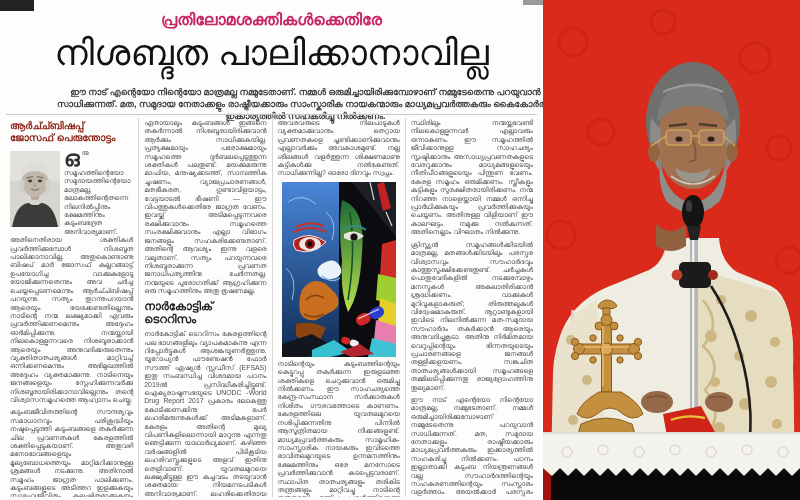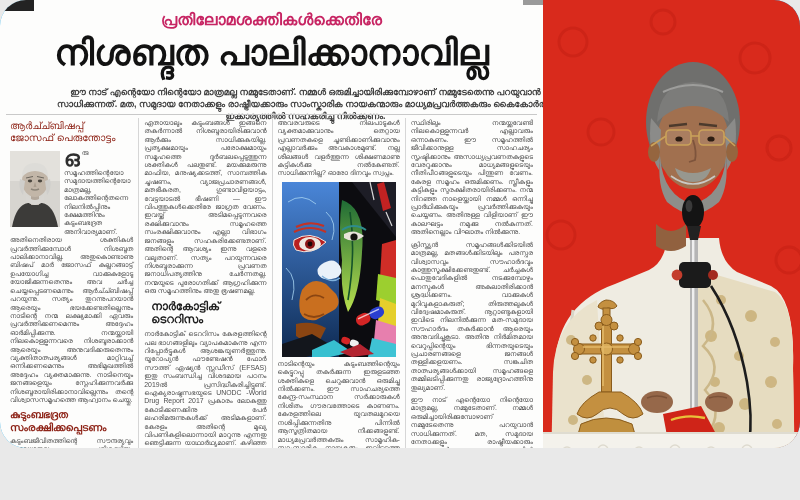--- a/index.html
+++ b/index.html
@@ -1,36 +1,36 @@
 <!DOCTYPE html>
 <html><head>
 <meta charset="utf-8">
 <style>
   html,body{margin:0;padding:0;background:#e9e9e9;}
-  .stage{position:relative;width:800px;height:448px;background:#0ea5e9;overflow:hidden;
-         font-family:"Liberation Sans", sans-serif;border-radius:26px;}
+  .stage{position:relative;width:800px;height:500px;background:#0ea5e9;overflow:hidden;
+         font-family:"Liberation Sans", sans-serif;}
   
   .mark-tl{position:absolute;left:0;top:0;width:34px;height:11px;background:#232323;}
   .mark-tr{position:absolute;left:523px;top:0;width:20px;height:5px;background:#9a9a9a;}
   
   .article{position:absolute;left:0;top:0;width:543px;height:500px;background:#fdfdfc;}
   .kicker{position:absolute;top:11px;left:0;width:543px;text-align:center;
           font-size:16px;font-weight:bold;color:#c72563;letter-spacing:0px;}
   .headline{position:absolute;top:29px;left:0;width:543px;text-align:center;
-            font-size:36px;font-weight:700;color:#121212;line-height:1.35;}
+            font-size:36px;font-weight:400;color:#121212;line-height:1.35;}
   .intro{position:absolute;top:86px;left:20px;width:503px;text-align:center;
          font-size:9px;font-weight:bold;color:#3e3e3e;line-height:1.35;margin-left:34px;}
   .rule{position:absolute;top:114px;left:6px;width:531px;border-top:1px solid #c9c9c9;}
   .cols{position:absolute;top:118px;left:5px;width:533px;height:379px;display:flex;overflow:hidden;}
   .col{width:25%;padding:1px 5px 0 5px;box-sizing:border-box;height:100%;overflow:hidden;}
   .col + .col{border-left:1px solid #d6d6d6;}
   .body{font-size:6.9px;line-height:8.4px;color:#4d4d4d;text-align:justify;margin:0 0 4px 0;}
-  .byline{font-size:10px;font-weight:normal;color:#8e2418;line-height:1.2;margin:1px 0 5px 0;}
+  .byline{font-size:10px;font-weight:bold;color:#8e2418;line-height:1.2;margin:1px 0 5px 0;}
   .subhead{font-size:10.5px;font-weight:bold;color:#8e2418;line-height:1.2;margin:4px 0 3px 0;}
-  .subhead.black{color:#1d1d1d;font-size:11.5px;margin-left:7px;}
+  .subhead.black{color:#1d1d1d;font-size:11.5px;}
   .authorphoto{float:left;width:50px;height:76px;margin:2px 4px 1px 0;}
   .dropcap{float:left;font-size:22px;font-weight:bold;color:#2e2e2e;line-height:20px;margin:0 2px 0 0;}
   .illus{display:block;width:114px;height:175px;margin:2px auto 3px auto;}
   
   .photo{position:absolute;left:543px;top:0;width:257px;height:500px;}
   .photo svg{display:block;}
 </style>
 </head>
 <body>
 
@@ -62,21 +62,20 @@
           <path d="M10,28 q-2,10 3,16 l2,-14Z" fill="#cfcecb"></path>
           <path d="M40,28 q2,10 -3,16 l-2,-14Z" fill="#cfcecb"></path>
           <path d="M16,44 Q25,54 34,44 L34,50 Q25,58 16,50Z" fill="#d8d6d2"></path>
           <ellipse cx="20" cy="30" rx="2.2" ry="1.4" fill="#4a463f"></ellipse>
           <ellipse cx="30" cy="30" rx="2.2" ry="1.4" fill="#4a463f"></ellipse>
           <path d="M16,27 l7,-1.5 M27,25.5 l7,1.5" stroke="#6a655c" stroke-width="1" fill="none"></path>
           <path d="M21,38 Q25,40 29,38" stroke="#8c8579" stroke-width="1.4" fill="none"></path>
           <path d="M25,31 l1.5,5 -3,0Z" fill="#a99d8e"></path>
         </svg>
         <p class="body"><span class="dropcap">ഒ</span><span>രു സമൂഹത്തിന്റെയോ സമുദായത്തിന്റെയോ മാത്രമല്ല, ലോകത്തിന്റെതന്നെ നിലനിൽപ്പിനും ക്ഷേമത്തിനും കുടുംബഭദ്രത അനിവാര്യമാണ്. അതിനെതിരായ ശക്തികൾ പ്രവർത്തിക്കുമ്പോൾ നിശബ്ദത പാലിക്കാനാവില്ല. അതുകൊണ്ടാണു ബിഷപ് മാർ ജോസഫ് കല്ലറങ്ങാട്ട് ഉപയോഗിച്ച വാക്കുകളോടു യോജിക്കുന്നതെന്നും അവ ചർച്ച ചെയ്യപ്പെടണമെന്നും ആർച്ച്ബിഷപ്പ് പറയുന്നു. സത്യം തുറന്നുപറയാൻ ആരെയും ഭയക്കേണ്ടതില്ലെന്നും നാടിന്റെ നന്മ ലക്ഷ്യമാക്കി ഏവരും പ്രവർത്തിക്കണമെന്നും അദ്ദേഹം ഓർമിപ്പിക്കുന്നു. നന്മയ്ക്കായി നിലകൊള്ളുന്നവരെ നിശബ്ദരാക്കാൻ ആരെയും അനുവദിക്കരുതെന്നും വ്യക്തിതാത്പര്യങ്ങൾ മാറ്റിവച്ച് ഒന്നിക്കണമെന്നും അഭിമുഖത്തിൽ അദ്ദേഹം വ്യക്തമാക്കുന്നു. നാടിനെയും ജനങ്ങളെയും സ്നേഹിക്കുന്നവർക്കു നിശബ്ദരായിരിക്കാനാവില്ലെന്നും തന്റെ വിശ്വാസസമൂഹത്തെ ആഹ്വാനം ചെയ്തു.</span></p>
-        <div class="subhead">കുടുംബഭദ്രത സംരക്ഷിക്കപ്പെടണം</div>
         <p class="body">കുടുംബജീവിതത്തിന്റെ സൗന്ദര്യവും സമാധാനവും പരിശുദ്ധിയും നഷ്ടപ്പെടുത്തി കുടുംബങ്ങളെ തകർക്കുന്ന ചില പ്രവണതകൾ കേരളത്തിൽ ശക്തിപ്പെടുകയാണ്. അതുവഴി മനോഭാവങ്ങളെയും മൂല്യബോധത്തെയും മാറ്റിമറിക്കാനുള്ള ശ്രമങ്ങൾ നടക്കുന്നു. അതിനാൽ സമൂഹം ജാഗ്രത പാലിക്കണം. കുടുംബങ്ങളുടെ അടിത്തറ ഇളക്കുകയും സാമൂഹ്യജീവിതം കലുഷിതമാക്കുകയും ചെയ്യുന്ന അധാർമിക ശക്തികളെ ചെറുക്കാൻ മതനേതൃത്വവും ഭരണകൂടവും ഒന്നിച്ചു നിൽക്കണം. മക്കളുടെ ഭാവി സുരക്ഷിതമാക്കേണ്ടതു മാതാപിതാക്കളുടെ കടമയാണ്. കുടുംബങ്ങളിൽ അധിഷ്ഠിതമായ കുടുംബനീതിയാണ് ഏതൊരു സമൂഹത്തിന്റെയും ഭാവി നിർണയിക്കുന്നത്.</p>
 
       </div>
 
       <div class="col">
         <p class="body">ഏതായാലും കുടുംബങ്ങൾ ഇങ്ങനെ തകർന്നാൽ നിശബ്ദരായിരിക്കുവാൻ ആർക്കും സാധിക്കുകയില്ല. പ്രത്യക്ഷമായും പരോക്ഷമായും സമൂഹത്തെ ദുർബലപ്പെടുത്തുന്ന ശക്തികൾ പലതുണ്ട്. മയക്കുമരുന്നു മാഫിയ, മനുഷ്യക്കടത്ത്, സാമ്പത്തിക ചൂഷണം, വ്യാജപ്രചാരണങ്ങൾ, മതഭീകരത, ഗുണ്ടാവിളയാട്ടം, വേട്ടയാടൽ ഭീഷണി — ഈ വിപത്തുകൾക്കെതിരേ ജാഗ്രത വേണം. ഇവയ്ക്ക് അടിമപ്പെടുന്നവരെ രക്ഷിക്കുവാനും സമൂഹത്തെ സംരക്ഷിക്കുവാനും എല്ലാ വിഭാഗം ജനങ്ങളും സഹകരിക്കേണ്ടതാണ്. അതിന്റെ ആവശ്യം ഇന്നു വളരെ വലുതാണ്. സത്യം പറയുന്നവരെ നിശബ്ദരാക്കുന്ന പ്രവണത ജനാധിപത്യത്തിനു ചേർന്നതല്ല. നന്മയുടെ പുരോഗതിക്ക് ആഗ്രഹിക്കുന്ന ഒരു സമൂഹത്തിനും അതു ഭൂഷണമല്ല.</p>
         <div class="subhead black">നാർകോട്ടിക് ടെററിസം</div>
         <p class="body">നാർകോട്ടിക് ടെററിസം കേരളത്തിന്റെ പല ഭാഗങ്ങളിലും വ്യാപകമാകുന്നു എന്ന റിപ്പോർട്ടുകൾ ആശങ്കയുണർത്തുന്നു. യൂറോപ്യൻ ഫൗണ്ടേഷൻ ഫോർ സൗത്ത് ഏഷ്യൻ സ്റ്റഡീസ് (EFSAS) ഇതു സംബന്ധിച്ച വിശദമായ പഠനം 2019ൽ പ്രസിദ്ധീകരിച്ചിട്ടുണ്ട്. ഐക്യരാഷ്ട്രസഭയുടെ UNODC -World Drug Report 2017 പ്രകാരം ലോകത്തു കോടിക്കണക്കിനു പേർ ലഹരിമരുന്നുകൾക്ക് അടിമകളാണ്. കേരളം അതിന്റെ മുഖ്യ വിപണികളിലൊന്നായി മാറുന്നു എന്നതു ഞെട്ടിക്കുന്ന യാഥാർഥ്യമാണ്. കഴിഞ്ഞ വർഷങ്ങളിൽ പിടികൂടിയ ലഹരിവസ്തുക്കളുടെ അളവ് ഇതിനു തെളിവാണ്. യുവതലമുറയെ ലക്ഷ്യമിട്ടുള്ള ഈ കച്ചവടം തടയുവാൻ ശക്തമായ നിയമനടപടികൾ അനിവാര്യമാണ്. ലഹരിക്കെതിരായ പോരാട്ടം ഒരു സാമൂഹിക പ്രസ്ഥാനമായി വളരേണ്ടതുണ്ടെന്നും സംസ്ഥാന സർക്കാരിന്റെ അടിയന്തര ശ്രദ്ധ ഇക്കാര്യത്തിൽ ഉണ്ടാകണമെന്നും അദ്ദേഹം പറഞ്ഞു.</p>
       </div>
 

